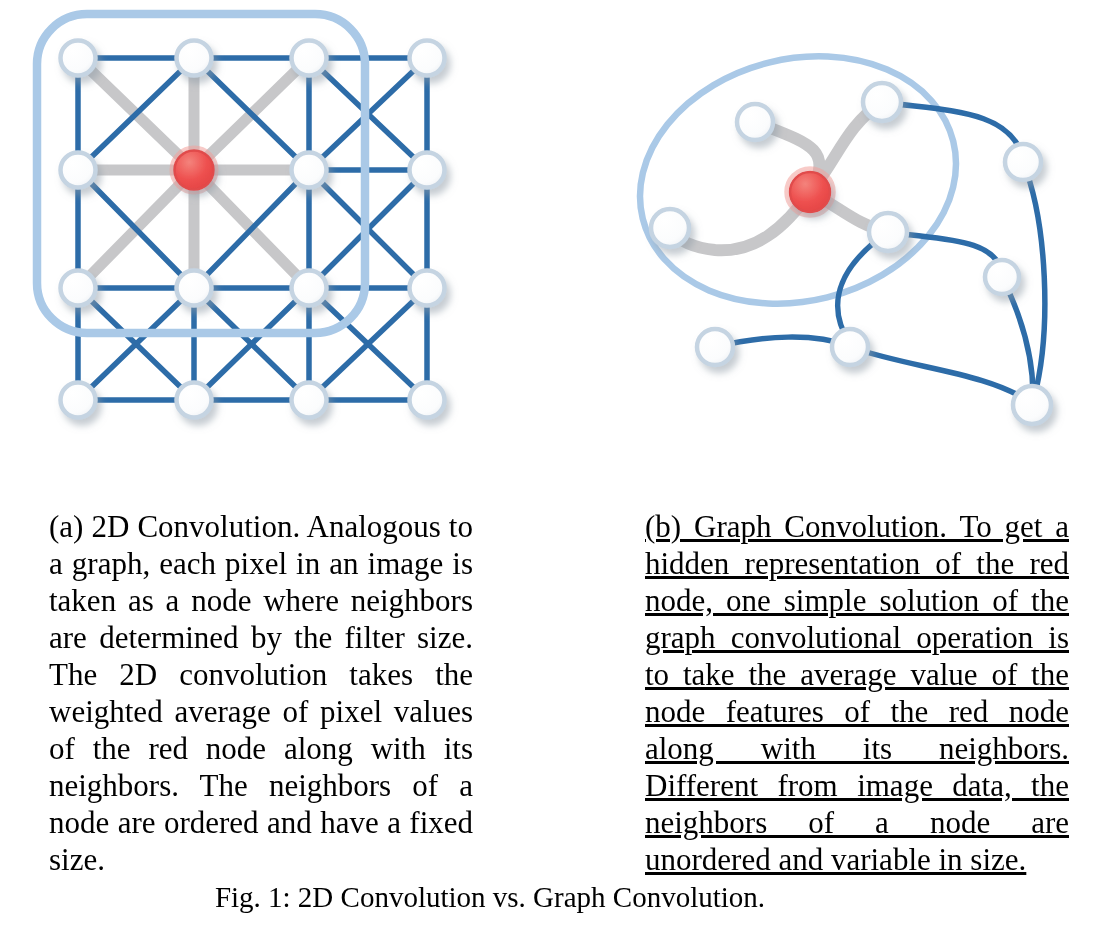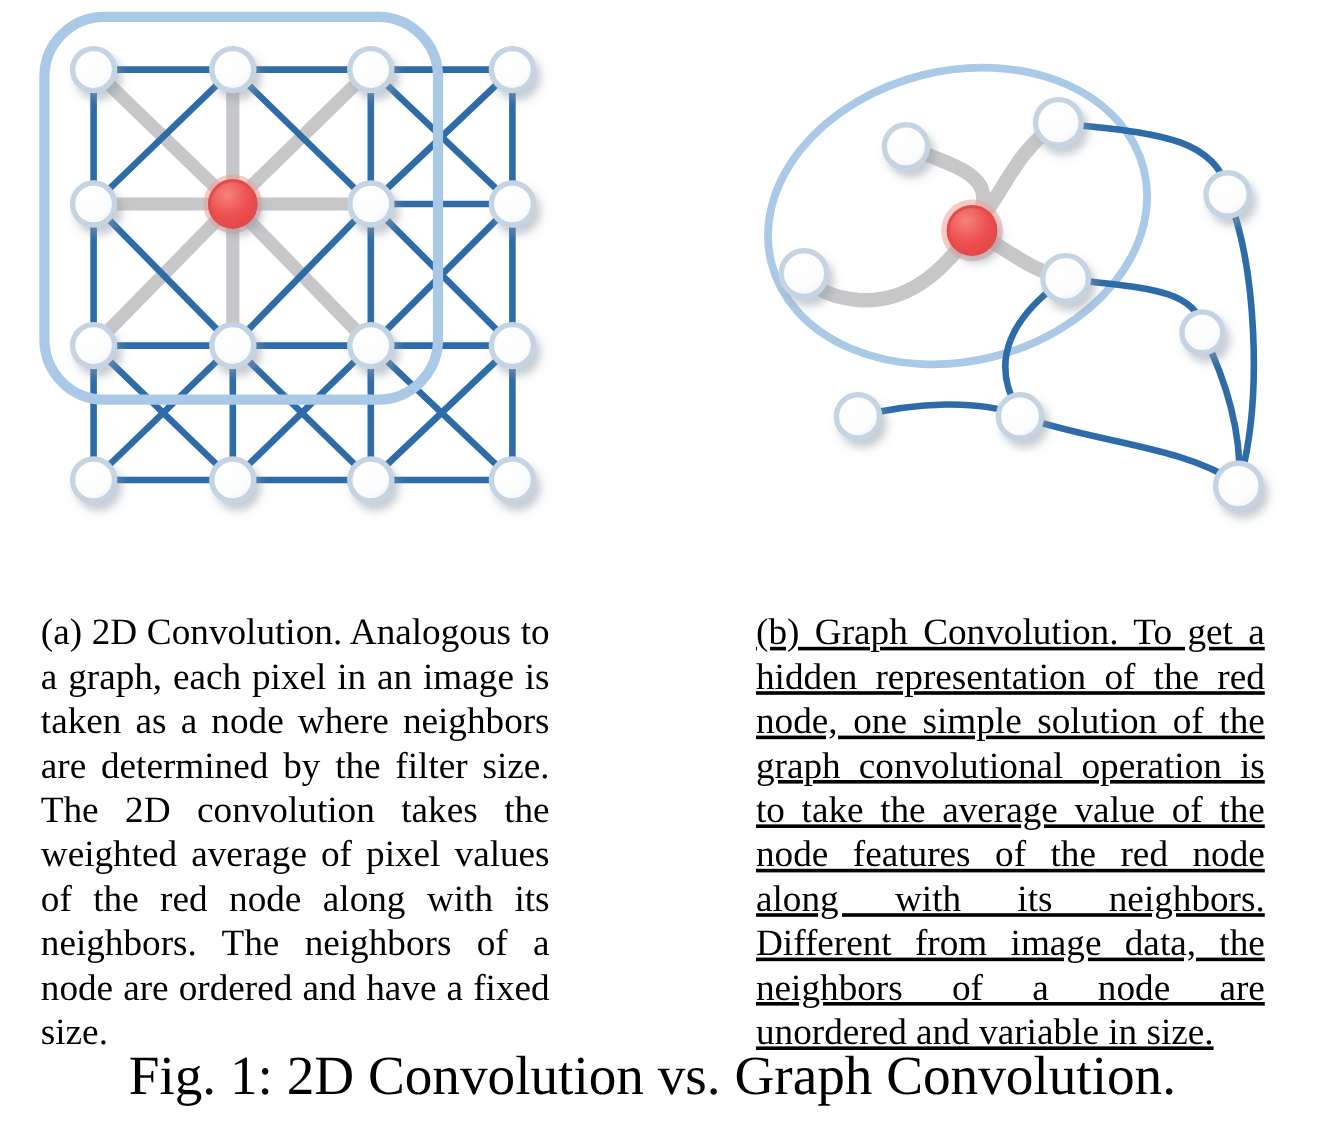--- a/index.html
+++ b/index.html
@@ -1,24 +1,24 @@
 <!DOCTYPE html>
 <html><head>
 <meta charset="utf-8">
 <style>
   html,body{margin:0;padding:0;background:#ffffff;}
   .page{position:relative;width:1119px;height:938px;background:#fff;overflow:hidden;
         font-family:"Liberation Serif","DejaVu Serif",serif;color:#000;}
   .diagram-svg{position:absolute;left:0;top:0;}
   .caption{position:absolute;font-size:31px;line-height:37px;text-align:justify;
-           color:#000;}
+           color:#000;margin-left:15px;}
   .caption-a{left:34px;top:477px;width:424px;}
   .caption-b{left:630px;top:477px;width:424px;text-decoration:underline;}
-  .fig-caption{position:absolute;left:0;top:874px;width:980px;text-align:right;
-               font-size:46px;line-height:46px;color:#000;}
+  .fig-caption{position:absolute;left:0;top:874px;width:980px;text-align:center;
+               font-size:29px;line-height:46px;color:#000;}
 </style>
 </head>
 <body>
 
 <div class="page">
 
   <svg class="diagram-svg" width="1119" height="465" viewBox="0 0 1119 465">
     <defs>
       <radialGradient id="gradNode" cx="35%" cy="30%" r="80%">
         <stop offset="0%" stop-color="#ffffff"></stop>

